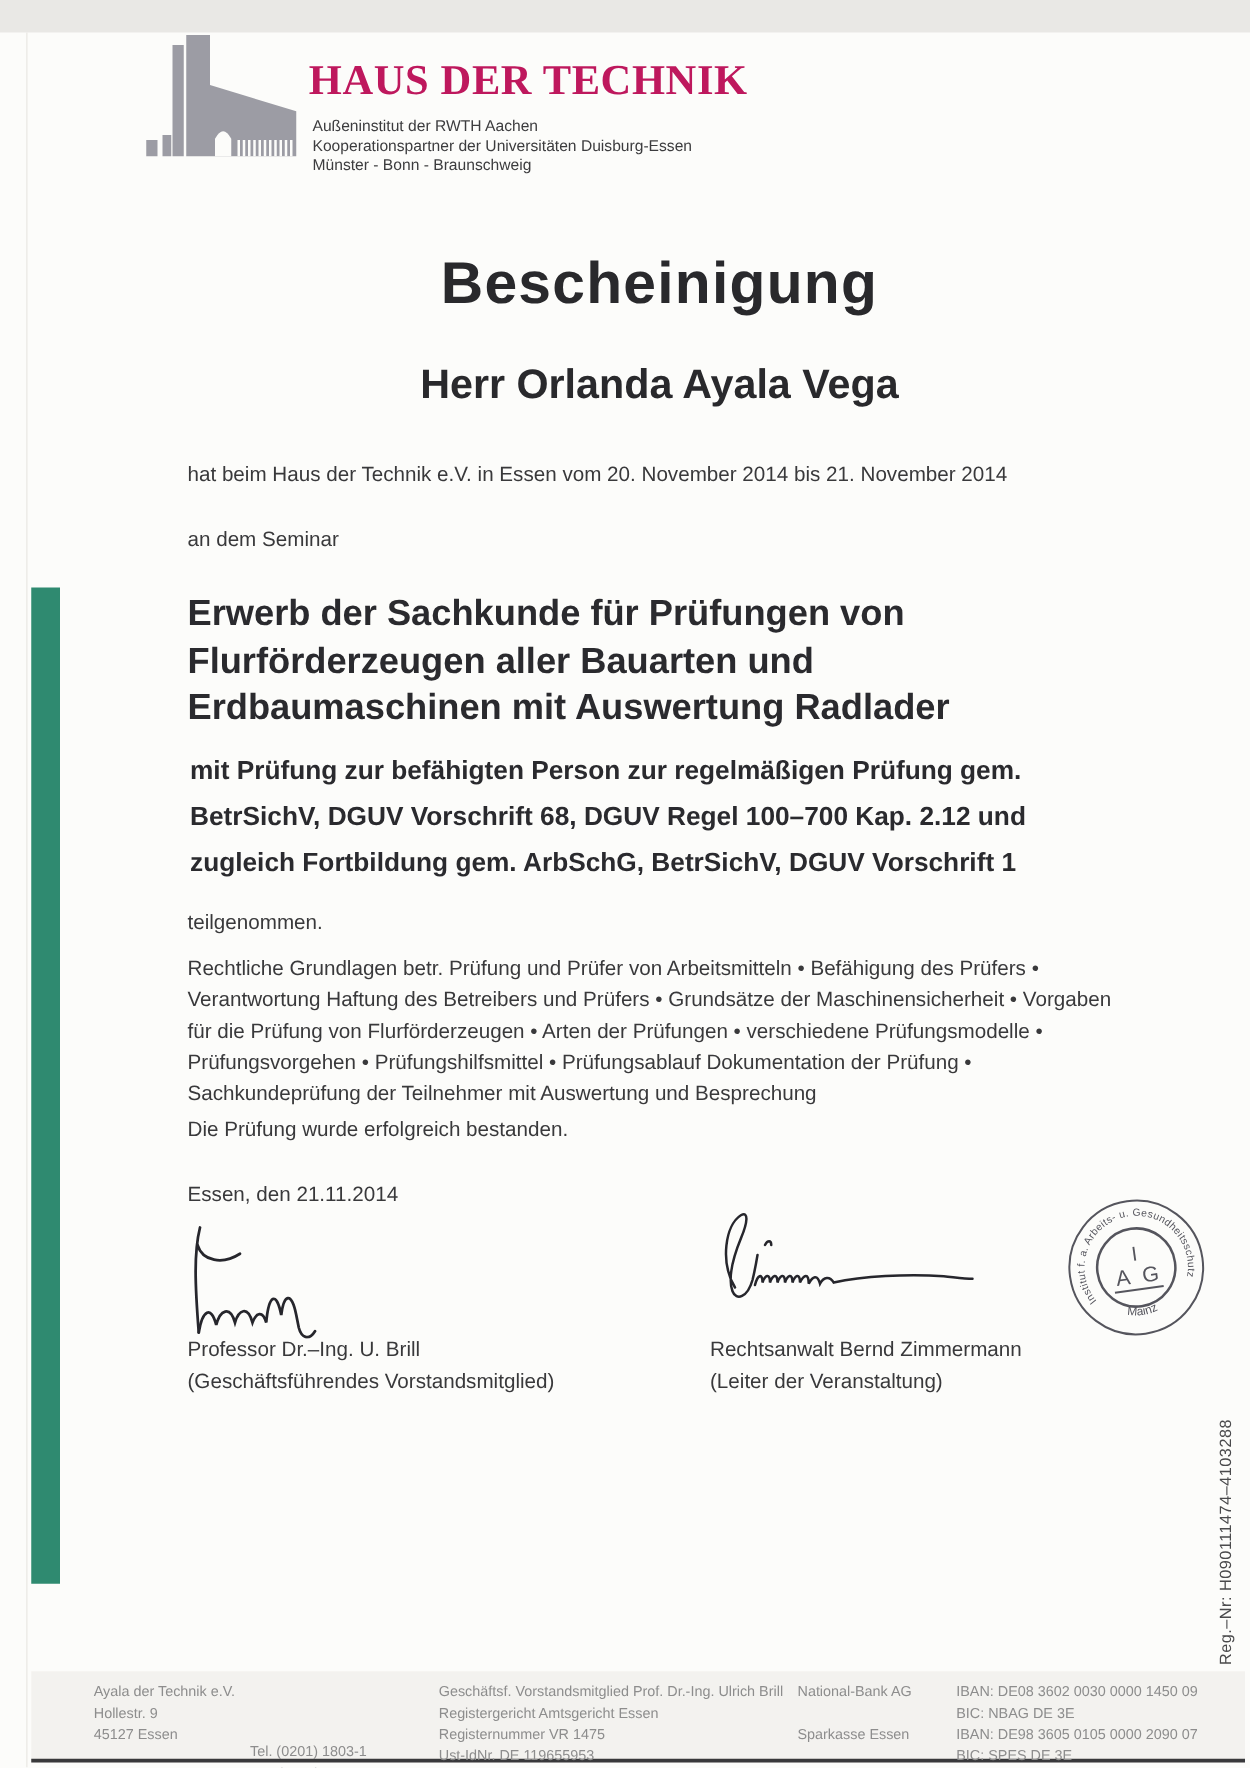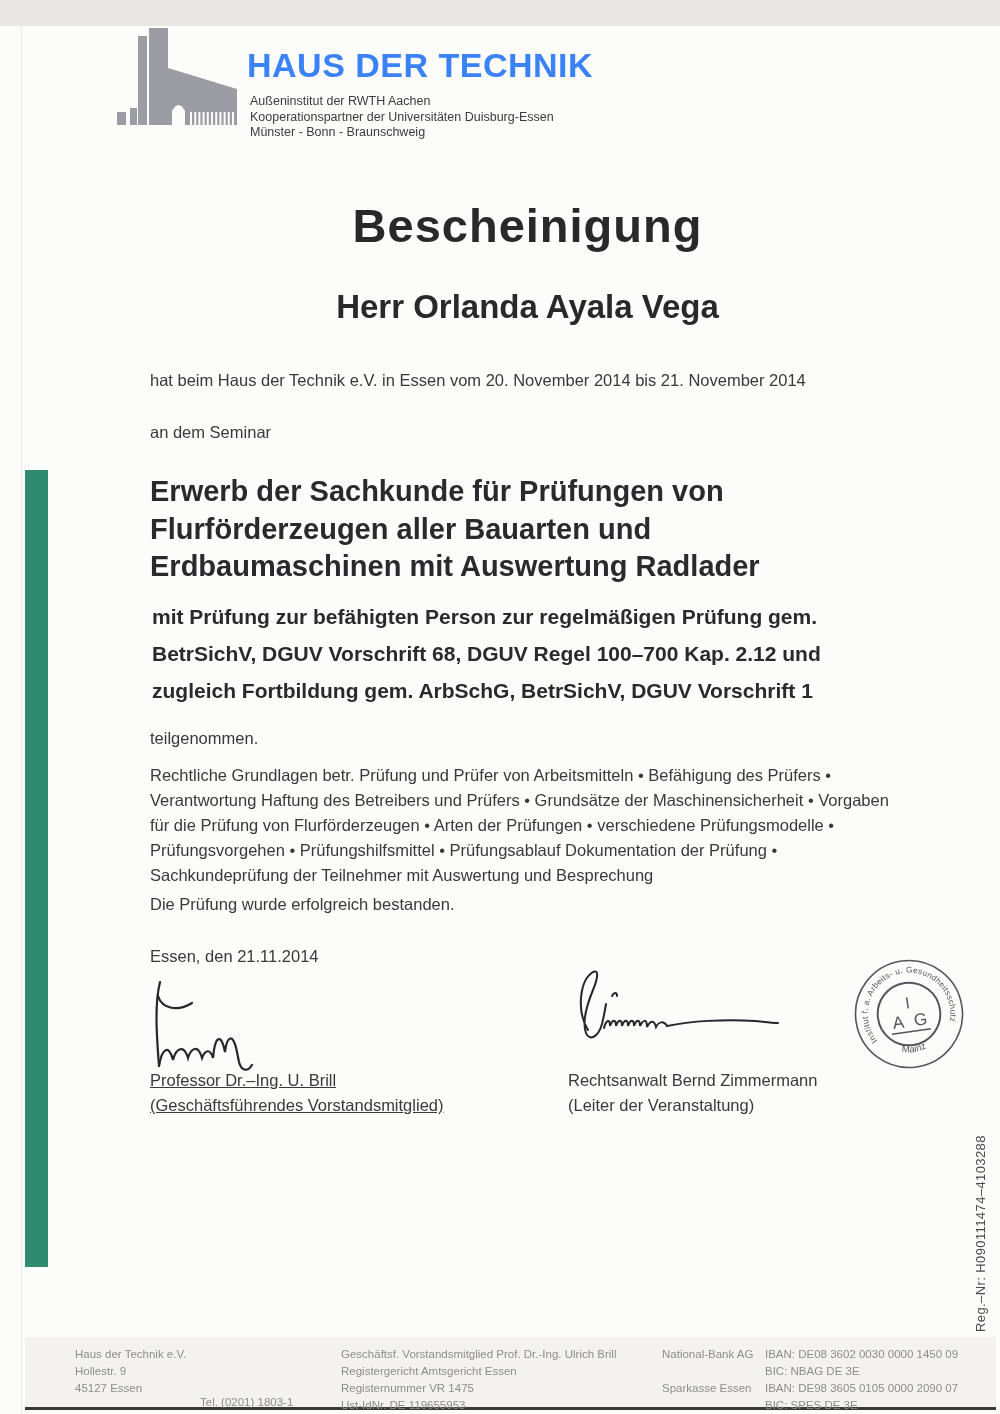--- a/index.html
+++ b/index.html
@@ -5,47 +5,47 @@
   html,body{margin:0;padding:0;}
   body{
     width:1000px;height:1414px;position:relative;overflow:hidden;
     background:#fcfcfa;color:#39393b;
     font-family:"Liberation Sans", sans-serif;
   }
   .abs{position:absolute;}
   .topband{left:0;top:0;width:1000px;height:26px;background:#e9e8e5;}
   .scanline{left:21px;top:26px;width:1px;height:1388px;background:#e9e8e4;}
   .logo{left:112px;top:26px;width:126px;height:100px;}
-  .org-title{left:247px;top:46px;font-size:34px;font-weight:bold;color:#3b82f6;letter-spacing:.5px;white-space:nowrap;}
+  .org-title{left:247px;top:46px;font-size:34px;font-weight:bold;color:#be185d;letter-spacing:.5px;white-space:nowrap;font-family:Liberation Serif, serif;}
   .org-sub{left:250px;top:94px;font-size:12.5px;line-height:15.5px;color:#3c3c3e;}
   .greenbar{left:25px;top:470px;width:23px;height:797px;background:#2f8a70;}
   .cert-title{left:150px;top:198px;width:755px;text-align:center;font-size:47px;font-weight:bold;color:#29292c;letter-spacing:1px;}
   .recipient{left:150px;top:288px;width:755px;text-align:center;font-size:33px;font-weight:bold;color:#29292c;}
   .body-text{font-size:16.5px;color:#39393b;}
   .intro{left:150px;top:371px;}
   .seminar-label{left:150px;top:423px;}
   .sem-title{left:150px;top:473px;width:755px;text-align:left;font-size:29px;font-weight:bold;line-height:37.5px;color:#2a2a2e;}
   .sem-sub{left:152px;top:598px;width:770px;font-size:21px;font-weight:bold;line-height:37px;color:#2a2a2e;}
   .participation{left:150px;top:729px;}
   .topics{left:150px;top:763px;width:745px;line-height:25px;}
   .result{left:150px;top:895px;}
   .placedate{left:150px;top:947px;}
   .sig{pointer-events:none;}
   .sig-left{left:142px;top:976px;width:135px;height:95px;}
   .sig-right{left:560px;top:966px;width:250px;height:90px;}
   .signer{font-size:16.5px;line-height:25px;color:#39393b;}
-  .signer-left{left:150px;top:1068px;text-decoration:underline;}
+  .signer-left{left:150px;top:1068px;}
   .signer-right{left:568px;top:1068px;}
   .stamp{left:851px;top:956px;width:116px;height:116px;transform:rotate(-8deg);opacity:.9;}
   .regnr{left:973px;top:1332px;transform:rotate(-90deg);transform-origin:0 0;
          font-size:13px;color:#4a4a4c;white-space:nowrap;letter-spacing:.4px;}
   .footer{left:25px;top:1337px;width:971px;height:70px;background:#f3f2ef;border-bottom:3px solid #39393b;}
   .fcol{position:absolute;top:9px;font-size:11.5px;line-height:17px;color:#8d8d8d;white-space:nowrap;}
   .fcol div{min-height:17px;}
-  .fcol1{left:50px;} .fcol2{left:175px;margin-top:48px;} .fcol3{left:316px;} .fcol4{left:637px;} .fcol5{left:740px;}
+  .fcol1{left:50px;} .fcol2{left:175px;margin-top:48px;} .fcol3{left:326px;} .fcol4{left:613px;} .fcol5{left:740px;}
 </style>
 </head>
 <body>
 
 <div class="abs topband"></div>
 <div class="abs scanline"></div>
 
 <svg class="abs logo" viewBox="0 0 126 100" aria-hidden="true">
   <g fill="#9c9ca4">
     <rect x="5" y="86" width="9" height="13"></rect>
@@ -140,21 +140,21 @@
   <text x="57.5" y="52" font-size="16" text-anchor="middle" fill="#44444d">I</text>
   <text x="46" y="70" font-size="17" text-anchor="middle" fill="#44444d">A</text>
   <text x="68" y="70" font-size="17" text-anchor="middle" fill="#44444d">G</text>
   <line x1="38" y1="75" x2="77" y2="75" stroke="#44444d" stroke-width="1.6"></line>
 </svg>
 
 <div class="abs regnr">Reg.–Nr: H090111474–4103288</div>
 
 <div class="abs footer">
   <div class="fcol fcol1">
-    <div>Haus der Technik e.V.</div>
+    <div>Ayala der Technik e.V.</div>
     <div>Hollestr. 9</div>
     <div>45127 Essen</div>
   </div>
   <div class="fcol fcol2">
     <div>Tel.  (0201) 1803-1</div>
     <div>Fax (0201) 1803-269</div>
     <div>E-Mail hdt@hdt-essen.de</div>
     <div>www.hdt-essen.de</div>
   </div>
   <div class="fcol fcol3">

